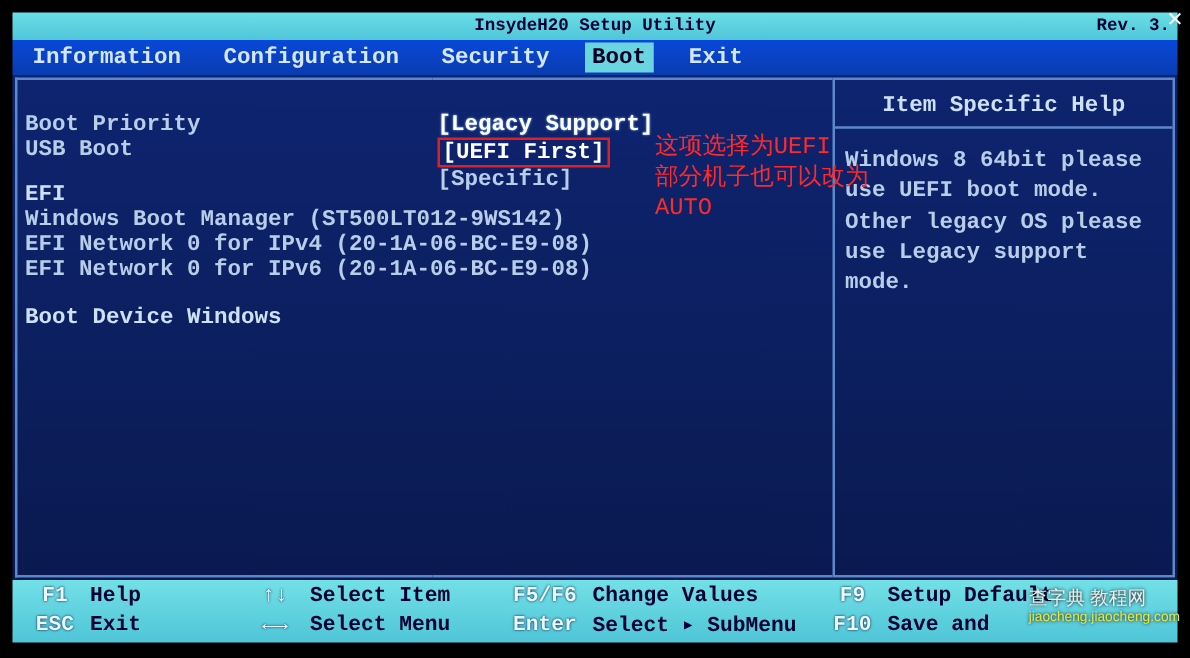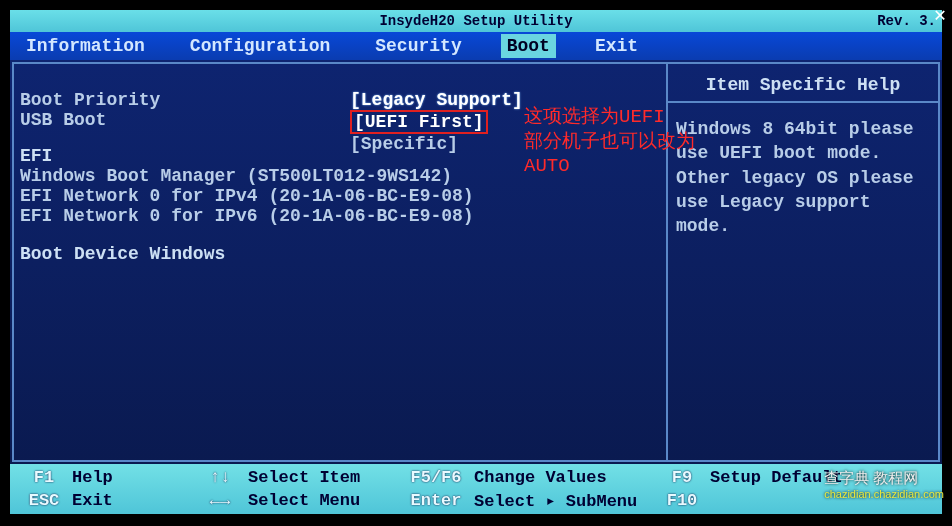--- a/index.html
+++ b/index.html
@@ -25,21 +25,21 @@
     padding: 3px 0;
     font-size: 14px;
     position: relative;
   }
   .rev { position: absolute; right: 6px; top: 3px; }
   .tabbar {
     background: linear-gradient(#0848d8 0%, #0a3cb0 100%);
     color: #d3e7ff;
     display: flex;
     padding: 2px 10px;
-    gap: 33px;
+    gap: 22px;
     font-size: 18px;
   }
   .tabbar .tab { padding: 2px 6px; }
   .tabbar .tab.active {
     background: #6ad5e0;
     color: #002;
   }
   .main {
     display: flex;
     height: 404px;
@@ -198,20 +198,21 @@
     <span class="key">F9</span>
     <span>Setup Default</span>
 
     <span class="key">ESC</span>
     <span>Exit</span>
     <span class="key">←→</span>
     <span>Select Menu</span>
     <span class="key">Enter</span>
     <span>Select ▸ SubMenu</span>
     <span class="key">F10</span>
+    <span>Save and</span>
   </div>
 
 </div>
 
 <div class="watermark">
   <span>查字典 教程网</span>
-  <span class="sub">chazidian.chazidian.com</span>
+  <span class="sub">jiaocheng.jiaocheng.com</span>
 </div>
 
 </body></html>

